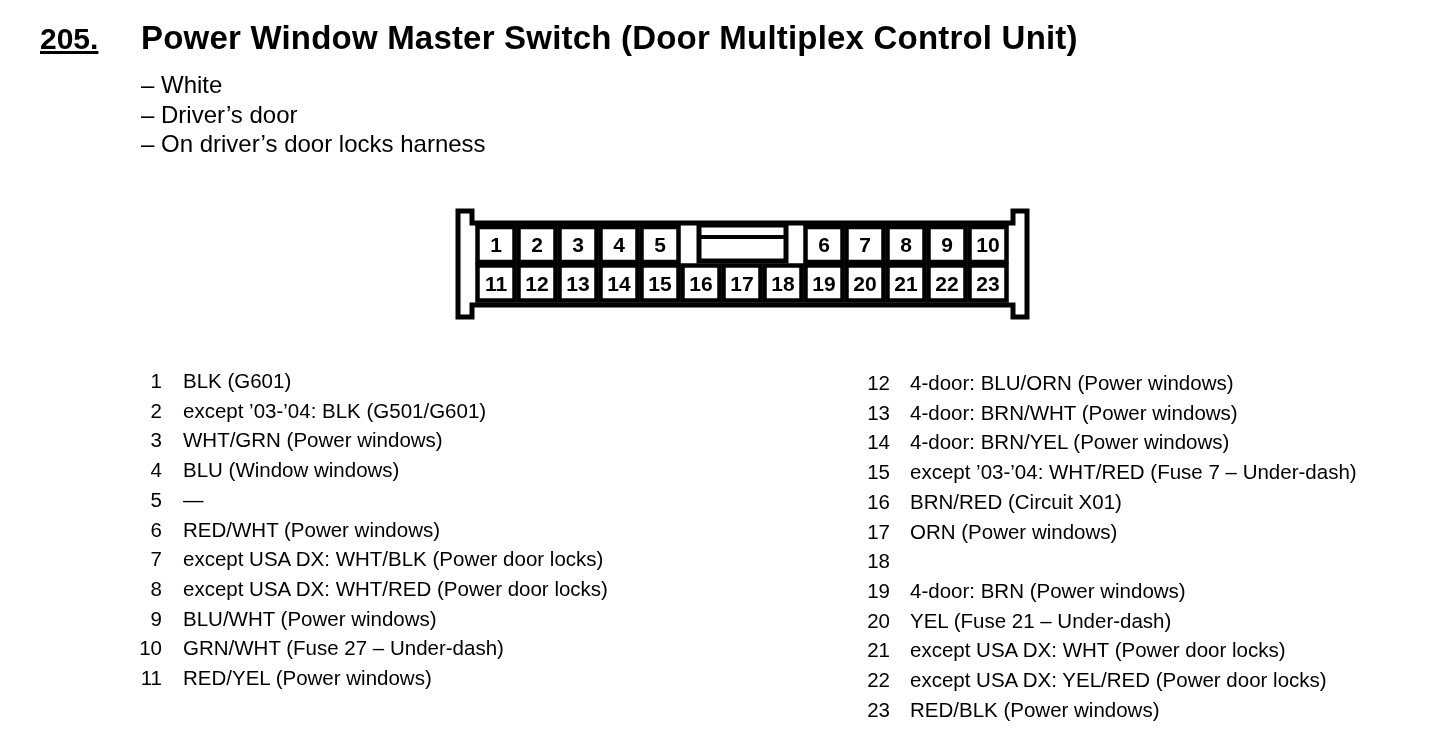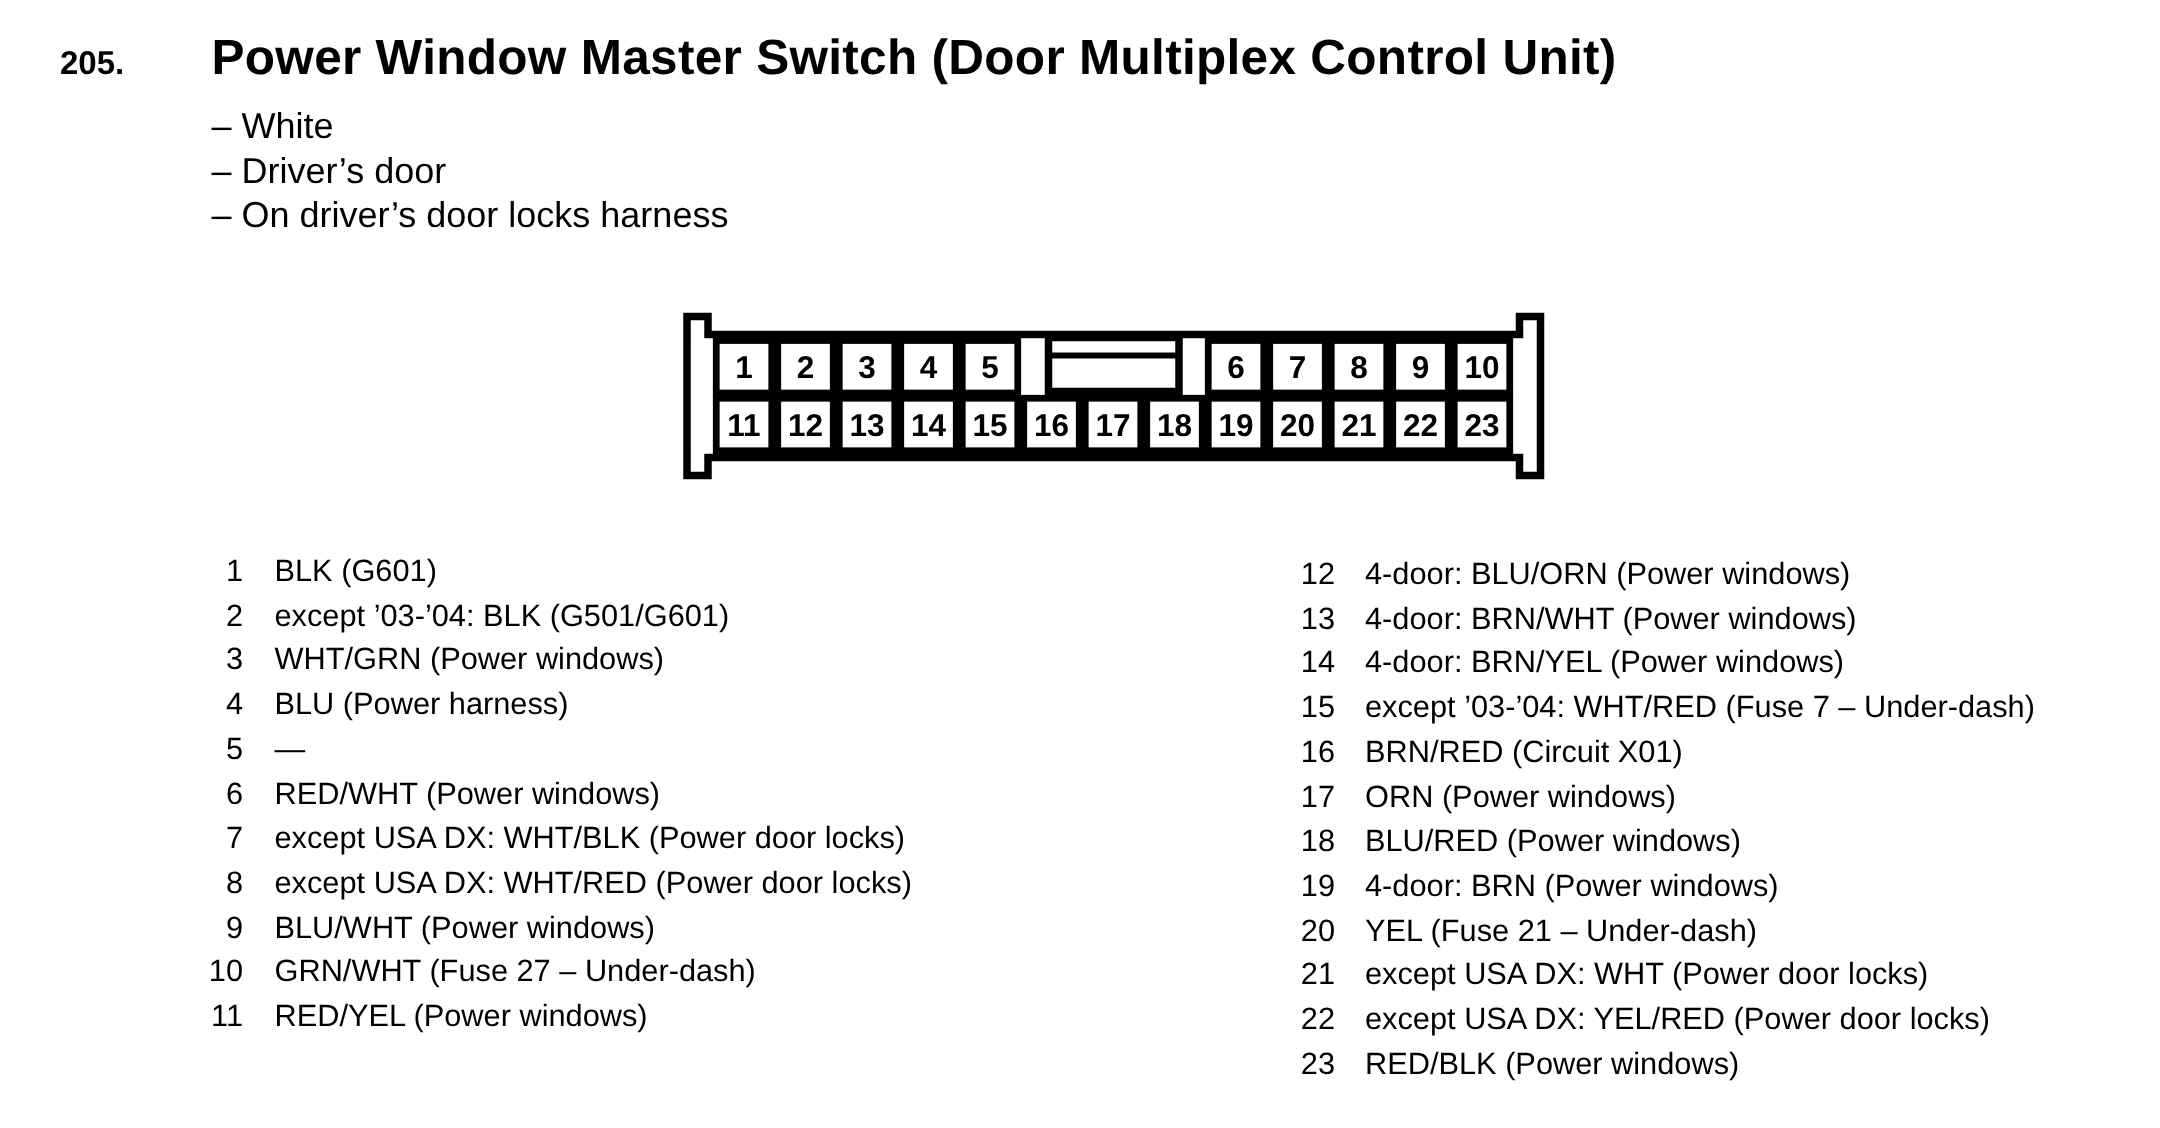--- a/index.html
+++ b/index.html
@@ -4,21 +4,21 @@
 <style>
   html,body{margin:0;padding:0;}
   body{
     width:1440px;height:752px;
     background:#ffffff;color:#000000;
     font-family:"Liberation Sans",sans-serif;
     position:relative;overflow:hidden;
   }
   
   .title{position:absolute;left:40px;top:15px;display:flex;align-items:baseline;}
-  .title-num{width:97px;font-weight:bold;font-size:22px;flex:none;}
+  .title-num{width:97px;font-weight:bold;font-size:30px;flex:none;text-decoration:underline;}
   .title-text{margin:4px;font-weight:bold;font-size:33px;letter-spacing:.2px;white-space:nowrap;}
   
   .notes{position:absolute;left:141px;top:70px;font-size:24px;line-height:29.5px;}
   
   .connector{position:absolute;left:455px;top:208px;width:575px;height:112px;}
   .pin-label{font-family:"Liberation Sans",sans-serif;font-weight:bold;font-size:21px;fill:#000;}
   
   .pin-col{position:absolute;font-size:20.5px;line-height:29.7px;}
   .col-left{left:137px;top:366px;}
   .col-right{left:862px;top:368px;}
@@ -170,21 +170,21 @@
       <span class="pin-num">3</span>
       <div class="pin-desc">
         <div class="pin-desc-line">WHT/GRN (Power windows)</div>
 
       </div>
     </div>
 
     <div class="pin-row">
       <span class="pin-num">4</span>
       <div class="pin-desc">
-        <div class="pin-desc-line">BLU (Power harness)</div>
+        <div class="pin-desc-line">BLU (Window windows)</div>
 
       </div>
     </div>
 
     <div class="pin-row">
       <span class="pin-num">5</span>
       <div class="pin-desc">
         <div class="pin-desc-line">—</div>
 
       </div>
@@ -284,24 +284,20 @@
     <div class="pin-row">
       <span class="pin-num">17</span>
       <div class="pin-desc">
         <div class="pin-desc-line">ORN (Power windows)</div>
 
       </div>
     </div>
 
     <div class="pin-row">
       <span class="pin-num">18</span>
-      <div class="pin-desc">
-        <div class="pin-desc-line">BLU/RED (Power windows)</div>
-
-      </div>
     </div>
 
     <div class="pin-row">
       <span class="pin-num">19</span>
       <div class="pin-desc">
         <div class="pin-desc-line">4-door: BRN (Power windows)</div>
 
       </div>
     </div>
 

